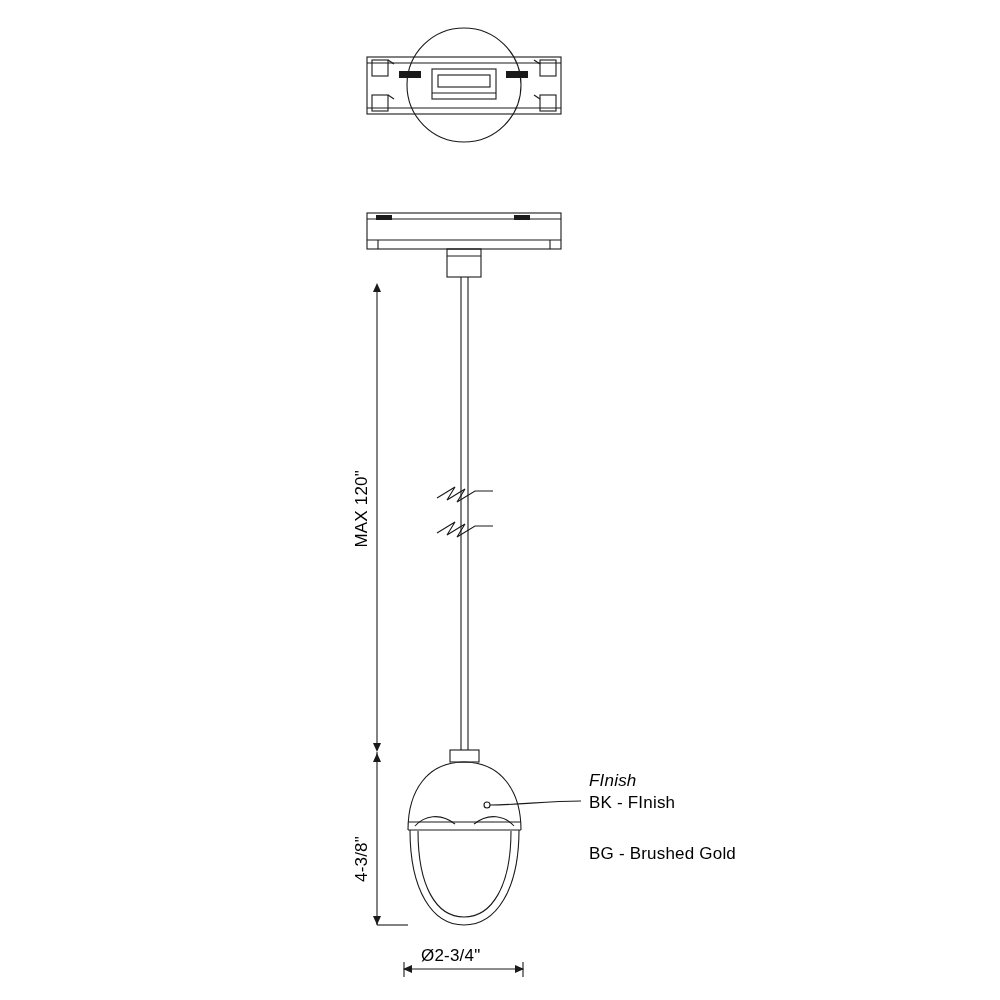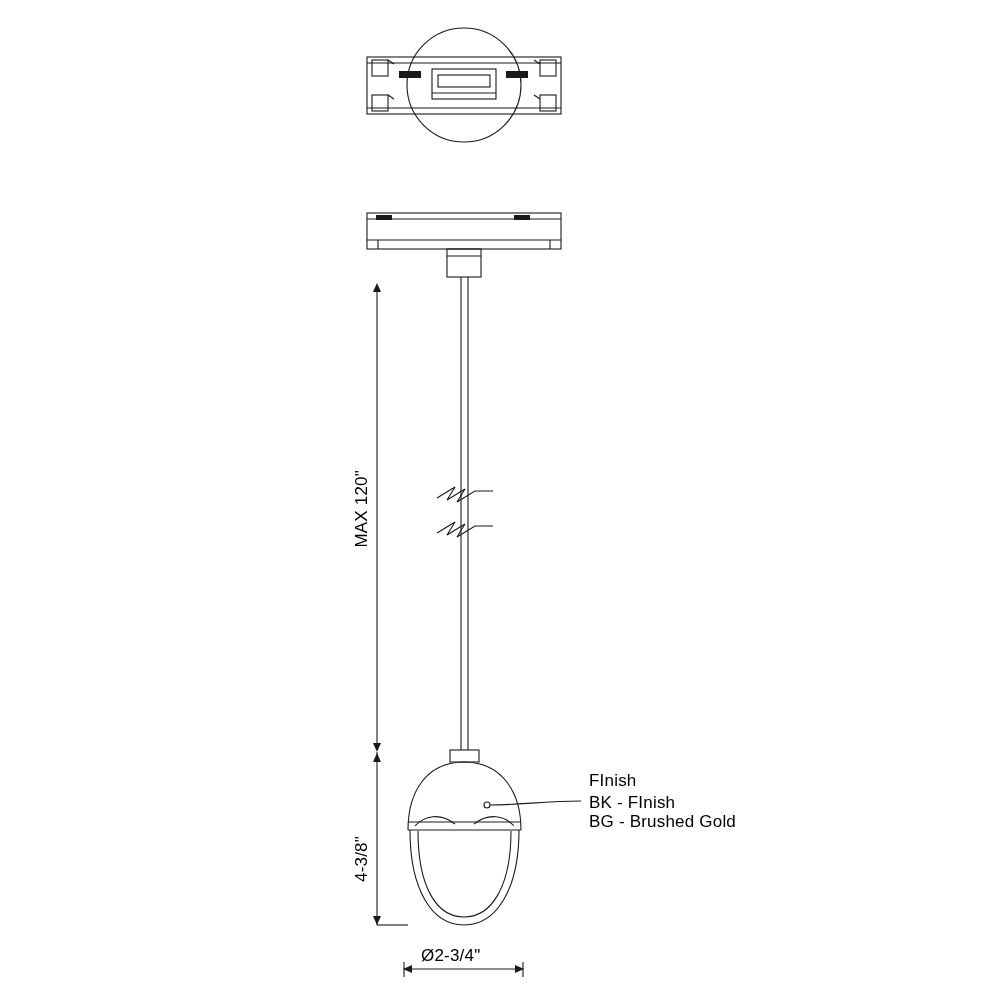--- a/index.html
+++ b/index.html
@@ -45,23 +45,23 @@
   }
   #label-dia {
     left: 421px;
     top: 946px;
   }
   .finish-line {
     position: absolute;
     font-size: 17px;
     left: 589px;
   }
-  #finish-title { top: 771px; }
+  #finish-title { top: 771px; font-style: italic; }
   #finish-bk { top: 793px; }
-  #finish-bg { top: 812px; text-align: center; }
+  #finish-bg { top: 844px; text-align: center; }
 </style>
 </head>
 <body>
 
 <svg id="sheet" viewBox="0 0 1000 1000" xmlns="http://www.w3.org/2000/svg">
 
   <g stroke="#1a1a1a" fill="none" stroke-width="1.1" stroke-linecap="butt" stroke-linejoin="miter">
 
     <g>
 

